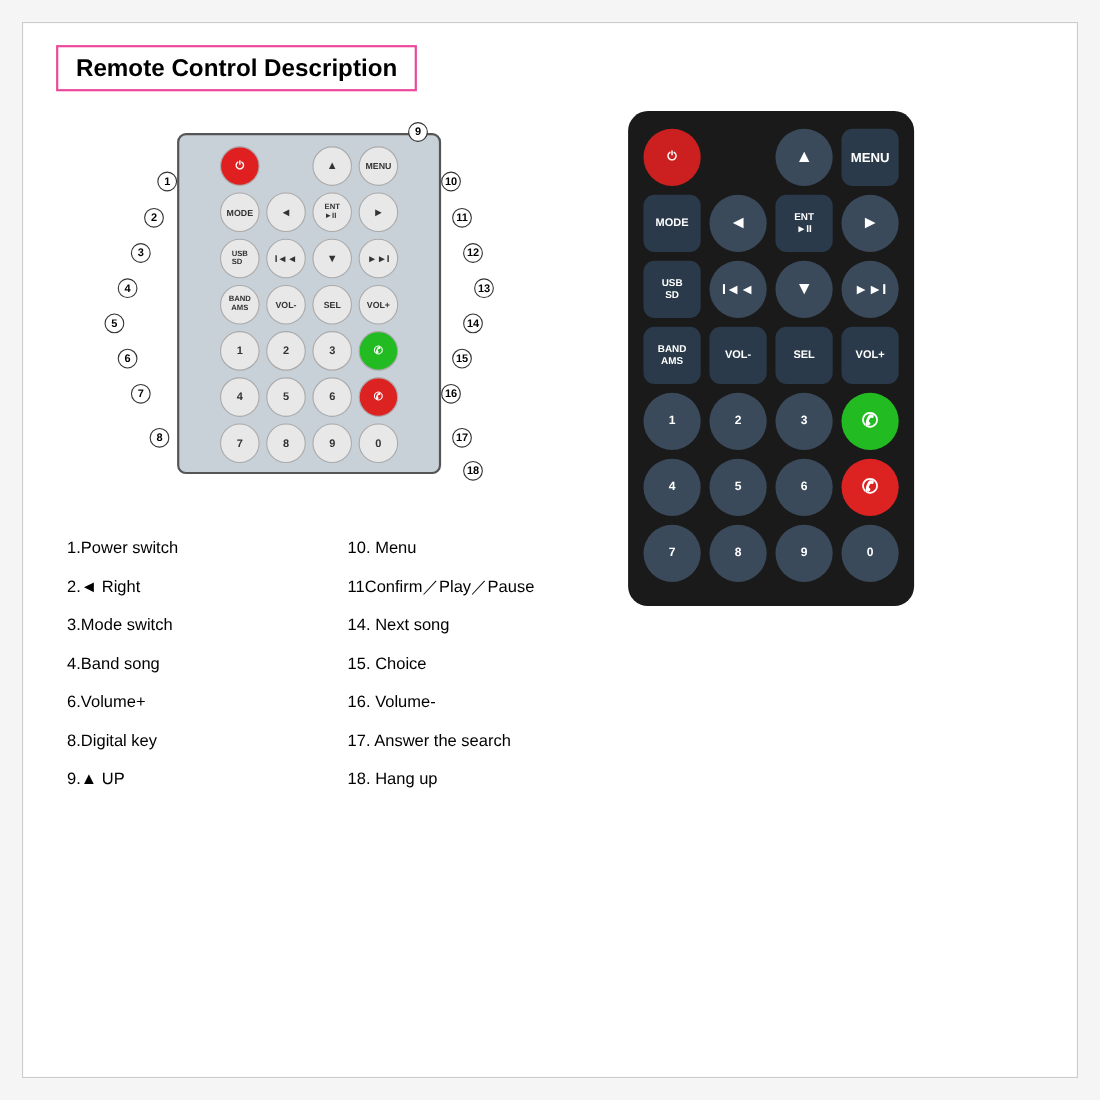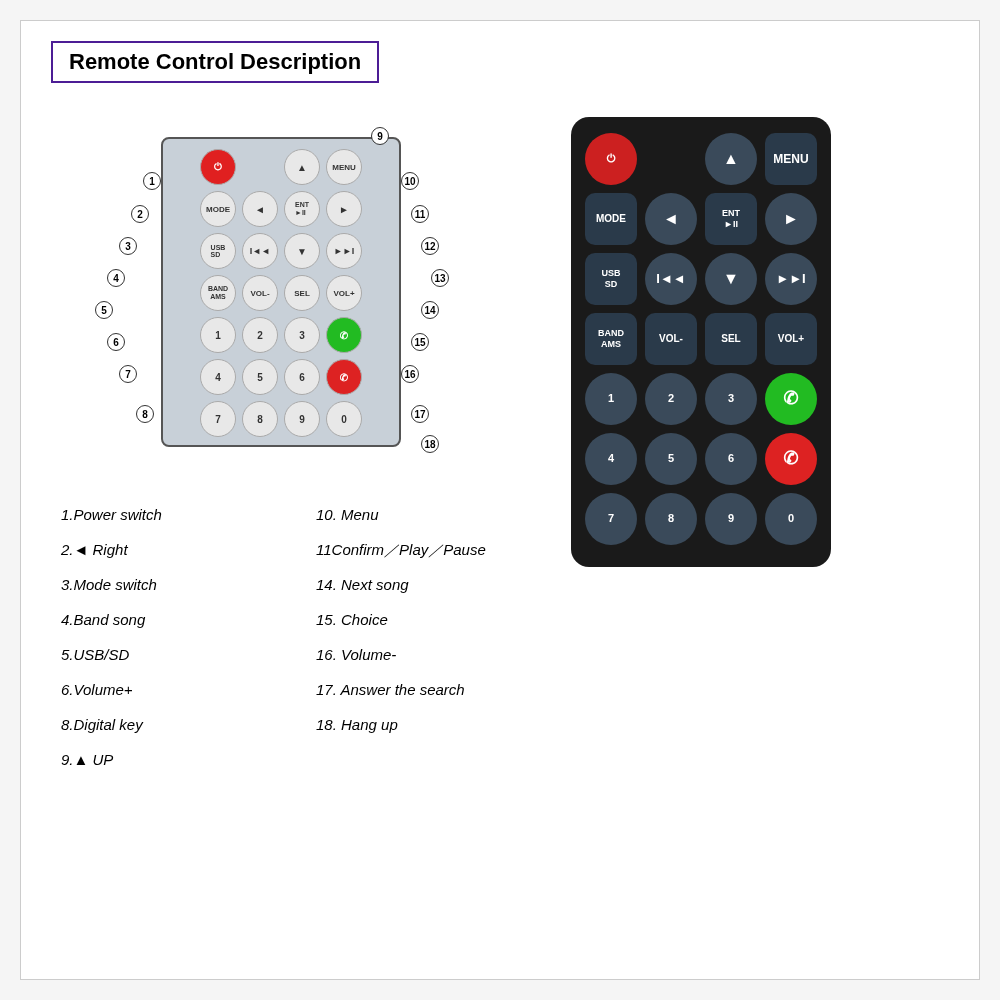--- a/index.html
+++ b/index.html
@@ -15,24 +15,24 @@
     }
     .page {
       background: white;
       width: 960px;
       height: 960px;
       border: 1px solid #ccc;
       padding: 20px 30px;
       position: relative;
     }
     .title-box {
-      border: 2px solid #4c1d95;
+      border: 2px solid #ec4899;
       display: inline-block;
       padding: 6px 16px;
-      margin-bottom: 34px;
+      margin-bottom: 18px;
     }
     .title-box h2 {
       font-size: 22px;
       font-weight: bold;
     }
     .content-row {
       display: flex;
       flex-direction: row;
       gap: 20px;
     }
@@ -110,21 +110,20 @@
     
     .desc-section {
       margin-top: 20px;
       padding: 0 10px;
     }
     .desc-grid {
       display: grid;
       grid-template-columns: 1fr 1fr;
       gap: 0 50px;
       font-size: 15px;
-      font-style: italic;
     }
     .desc-item {
       padding: 7px 0;
       line-height: 1.4;
     }
     .desc-item .num {
       font-weight: normal;
     }
     
     .remote-photo {
@@ -298,21 +297,20 @@
       </div>
 
       <div class="desc-section">
         <div class="desc-grid">
 
           <div>
             <div class="desc-item"><span class="num">1</span>.<span>Power switch</span></div>
             <div class="desc-item"><span class="num">2</span>.<span>◄ Right</span></div>
             <div class="desc-item"><span class="num">3</span>.<span>Mode switch</span></div>
             <div class="desc-item"><span class="num">4</span>.<span>Band song</span></div>
-            <div class="desc-item"><span class="num">5</span>.<span>USB/SD</span></div>
             <div class="desc-item"><span class="num">6</span>.<span>Volume+</span></div>
             <div class="desc-item"><span class="num">8</span>.<span>Digital key</span></div>
             <div class="desc-item"><span class="num">9</span>.<span>▲ UP</span></div>
           </div>
 
           <div>
             <div class="desc-item"><span class="num">10</span>. <span>Menu</span></div>
             <div class="desc-item"><span class="num">11</span><span>Confirm／Play／Pause</span></div>
             <div class="desc-item"><span class="num">14</span>. <span>Next song</span></div>
             <div class="desc-item"><span class="num">15</span>. <span>Choice</span></div>

